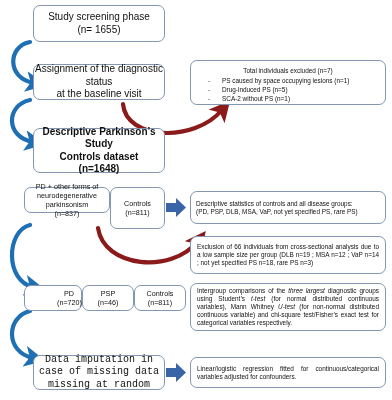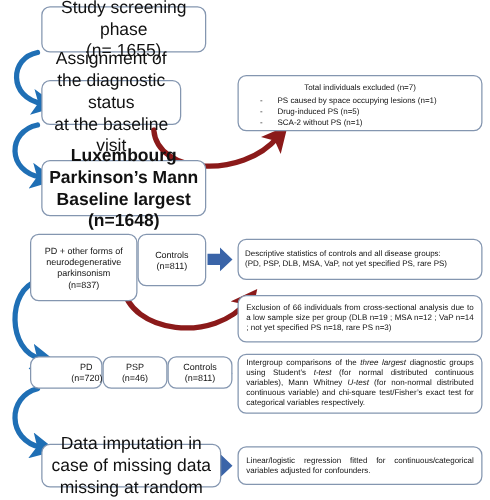--- a/index.html
+++ b/index.html
@@ -34,21 +34,21 @@
     display: block;
     padding: 4px 6px;
   }
   .box.left {
     justify-content: flex-start;
     display: block;
     padding: 4px 5px;
   }
   .f7 { font-size: 7.2px; }
   .f65 { font-size: 6.4px; }
-  .f8 { font-size: 14px; }
+  .f8 { font-size: 10px; }
   .bold { font-weight: bold; }
   .lines { width: 100%; }
   .lines div { display: block; }
   .bullet-row {
     display: flex;
     gap: 0;
     line-height: 1.45;
   }
   .bullet-dash {
     width: 26px;
@@ -109,21 +109,21 @@
     </g>
   </svg>
 
   <div class="box center f8" style="left:33px; top:5px; width:132px; height:37px;">
     <div class="lines">
       <div>Study screening phase</div>
       <div>(n= 1655)</div>
     </div>
   </div>
 
-  <div class="box center f8" style="left:33px; top:64px; width:112px; height:36px;">
+  <div class="box center f8" style="left:33px; top:64px; width:132px; height:36px;">
     <div class="lines">
       <div>Assignment of the diagnostic status</div>
       <div>at the baseline visit</div>
     </div>
   </div>
 
   <div class="box left f65" style="left:190px; top:60px; width:196px; height:45px; padding-top:5px;">
     <div class="excl-title">Total individuals excluded (n=7)</div>
     <div class="bullet-row">
       <span class="bullet-dash">-</span>
@@ -134,27 +134,27 @@
       <span>Drug-induced PS (n=5)</span>
     </div>
     <div class="bullet-row">
       <span class="bullet-dash">-</span>
       <span>SCA-2 without PS (n=1)</span>
     </div>
   </div>
 
   <div class="box center f8 bold" style="left:33px; top:128px; width:132px; height:45px;">
     <div class="lines">
-      <div>Luxembourg Parkinson’s Mann</div>
-      <div>Baseline largest</div>
+      <div>Descriptive Parkinson’s Study</div>
+      <div>Controls dataset</div>
       <div>(n=1648)</div>
     </div>
   </div>
 
-  <div class="box center f7" style="left:24px; top:187px; width:86px; height:54px;">
+  <div class="box center f7" style="left:24px; top:187px; width:86px; height:26px;">
     <div class="lines">
       <div>PD + other forms of</div>
       <div>neurodegenerative</div>
       <div>parkinsonism</div>
       <div>(n=837)</div>
     </div>
   </div>
 
   <div class="box center f7" style="left:110px; top:187px; width:55px; height:42px;">
     <div class="lines">
@@ -194,21 +194,21 @@
       <div>(n=811)</div>
     </div>
   </div>
 
   <div class="box just f65" style="left:190px; top:283px; width:196px; height:48px; display:flex; align-items:center;">
     <div>
       <span>Intergroup comparisons of the </span><span class="ital">three largest</span><span> diagnostic groups using Student’s </span><span class="ital">t-test</span><span> (for normal distributed continuous variables), Mann Whitney </span><span class="ital">U-test</span><span> (for non-normal distributed continuous variable) and chi-square test/Fisher’s exact test for categorical variables respectively.</span>
     </div>
   </div>
 
-  <div class="box center f8" style="left:33px; top:355px; width:144px; height:35px;">
+  <div class="box center f8" style="left:33px; top:355px; width:132px; height:35px;font-family:Liberation Mono, monospace;">
     <div class="lines">
       <div>Data imputation in case of missing data</div>
       <div>missing at random</div>
     </div>
   </div>
 
   <div class="box just f65" style="left:190px; top:357px; width:196px; height:31px; display:flex; align-items:center;">
     <div>Linear/logistic regression fitted for continuous/categorical variables adjusted for confounders.</div>
   </div>
 

